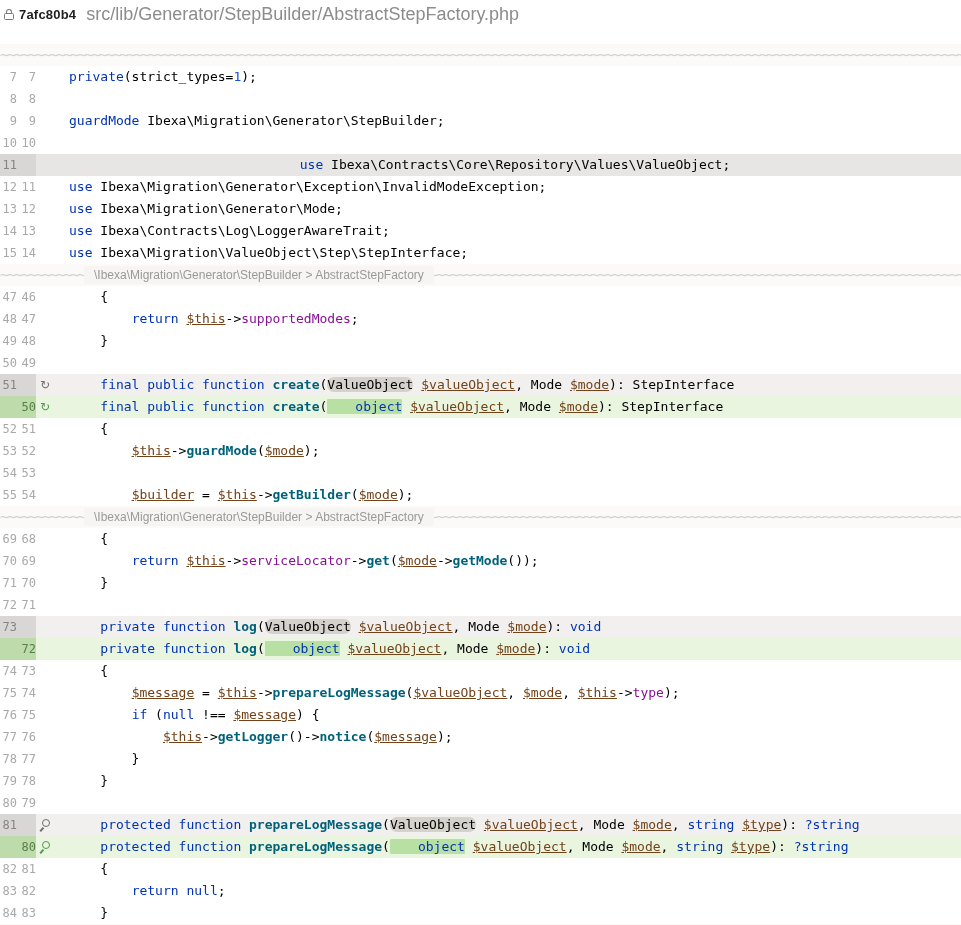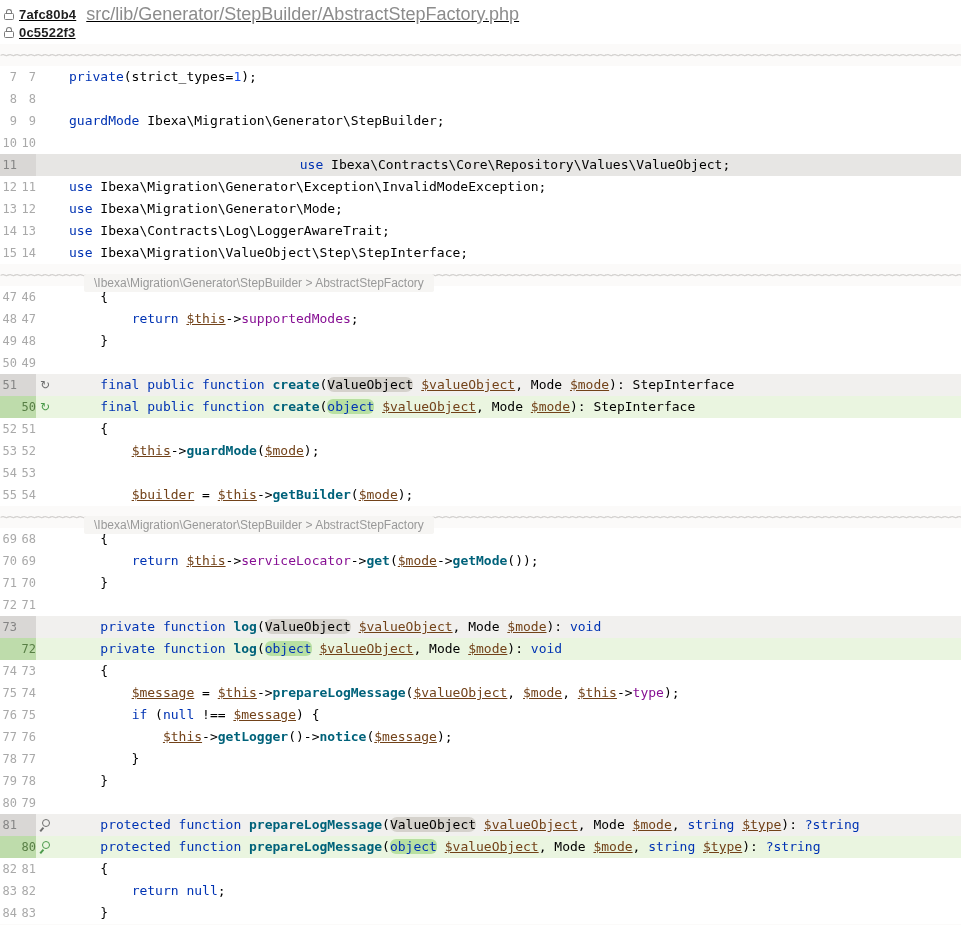--- a/index.html
+++ b/index.html
@@ -3,21 +3,21 @@
 <meta charset="utf-8">
 <style>
   html,body { margin:0; padding:0; }
   body {
     width:961px; height:925px; overflow:hidden;
     background:#ffffff;
     font-family:"Liberation Sans", sans-serif;
   }
 
   
-  .header { height:44px; padding:5px 0 0 4px; box-sizing:border-box; background:#fff;text-decoration:underline; }
+  .header { height:44px; padding:5px 0 0 4px; box-sizing:border-box; background:#fff; }
   .commit-row { display:flex; align-items:center; height:18px; gap:5px; font-size:13px; color:#1f1f1f; }
   .hash { font-weight:bold; letter-spacing:0.2px; }
   .path { color:#8c8c8c; padding-left:5px; font-size:18px; }
 
   .lock-icon { width:10px; height:11px; position:relative; flex:none; }
   .lock-icon::before { content:""; position:absolute; left:2px; top:0; width:4px; height:4px;
     border:1.4px solid #7a7a7a; border-bottom:none; border-radius:3px 3px 0 0; }
   .lock-icon::after { content:""; position:absolute; left:0; bottom:0; width:8px; height:5px;
     border:1.4px solid #7a7a7a; border-radius:1.5px; }
 
@@ -36,21 +36,21 @@
   .row.mo .nums, .row.d .nums { background:var(--removed-num-bg,#d9d7d5); }
   .row.mo .icon-cell, .row.mo .code { background:var(--removed-bg,#f1f0ee); }
   .row.d  .icon-cell, .row.d  .code { background:var(--deleted-bg,#e7e6e4);text-align:center; }
   .row.mn .nums { background:var(--added-num-bg,#bedcab); }
   .row.mn .icon-cell, .row.mn .code { background:var(--added-bg,#eaf5e0); }
   .row.mo .ln, .row.d .ln { color:#858585; }
   .row.mn .ln { color:#587f45; }
 
   
   .chip-old { background:var(--removed-chip,#d5d2cc); border-radius:1px; }
-  .chip-new { background:var(--added-chip,#b8e0a2); border-radius:6px; }
+  .chip-new { background:var(--added-chip,#b8e0a2); border-radius:1px;padding-left:28px; }
 
   
   .tk-pln { color:#000000; }
   .tk-cls { color:#000000;border-radius:7px; }
   .tk-kw  { color:var(--keyword,#0033b3); }
   .tk-num { color:var(--number,#1750eb); }
   .tk-var { color:var(--variable,#724219);text-decoration:underline; }
   .tk-fld { color:var(--field,#871094); }
   .tk-fn  { color:var(--function-name,#00627a);font-weight:bold; }
 
@@ -67,34 +67,30 @@
   .row.mn .mag-icon::after  { background:#4c9b4c; }
 
   
   .row.sep { position:relative; background:#fbfaf9; }
   .wave { position:absolute; left:0; right:0; top:0; bottom:0; overflow:hidden;
     color:#d4d2d0; font-size:15px; letter-spacing:-2px; line-height:22px;
     font-family:"DejaVu Sans Mono","Liberation Mono",monospace; }
   .wave::before { content:"~~~~~~~~~~~~~~~~~~~~~~~~~~~~~~~~~~~~~~~~~~~~~~~~~~~~~~~~~~~~~~~~~~~~~~~~~~~~~~~~~~~~~~~~~~~~~~~~~~~~~~~~~~~~~~~~~~~~~~~~~~~~~~~~~~~~~~~~~~~~~~~~~~~~~~~~~~~~~~~~~~~~~~~~~~~~~~~~~~~~~~~~~~~~~~~~~~~~~~~~~~~~~~~~~~~~~~~~~~~~~~~~~~~~~~~~~~~~"; }
   .sep-label { position:absolute; left:84px; top:2px; height:18px; line-height:18px;
     background:#f6f5f3; color:#999999; font-family:"Liberation Sans",sans-serif;
-    font-size:12px; padding:0 10px; border-radius:2px; cursor:pointer;margin-top:8px; }
+    font-size:12px; padding:0 10px; border-radius:2px; cursor:pointer; }
 </style>
 </head>
 <body>
 
 <div class="header">
   <div class="commit-row">
     <span class="lock-icon"></span>
     <span class="hash">7afc80b4</span>
     <span class="path">src/lib/Generator/StepBuilder/AbstractStepFactory.php</span>
-  </div>
-  <div class="commit-row">
-    <span class="lock-icon"></span>
-    <span class="hash">0c5522f3</span>
   </div>
 </div>
 
 <div class="diff" id="diff">
     <div class="row sep"><span class="wave"></span></div>
     <div class="row c"><span class="nums"><span class="ln ln-old">7</span><span class="ln ln-new">7</span></span><span class="icon-cell"></span><span class="code"><span class="tk-kw">private</span><span class="tk-pln">(strict_types=</span><span class="tk-num">1</span><span class="tk-pln">);</span></span></div>
     <div class="row c"><span class="nums"><span class="ln ln-old">8</span><span class="ln ln-new">8</span></span><span class="icon-cell"></span><span class="code"></span></div>
     <div class="row c"><span class="nums"><span class="ln ln-old">9</span><span class="ln ln-new">9</span></span><span class="icon-cell"></span><span class="code"><span class="tk-kw">guardMode</span><span class="tk-pln"> Ibexa\Migration\Generator\StepBuilder;</span></span></div>
     <div class="row c"><span class="nums"><span class="ln ln-old">10</span><span class="ln ln-new">10</span></span><span class="icon-cell"></span><span class="code"></span></div>
     <div class="row d"><span class="nums"><span class="ln ln-old">11</span><span class="ln ln-new"></span></span><span class="icon-cell"></span><span class="code"><span class="tk-kw">use</span><span class="tk-pln"> Ibexa\Contracts\Core\Repository\Values\ValueObject;</span></span></div>

